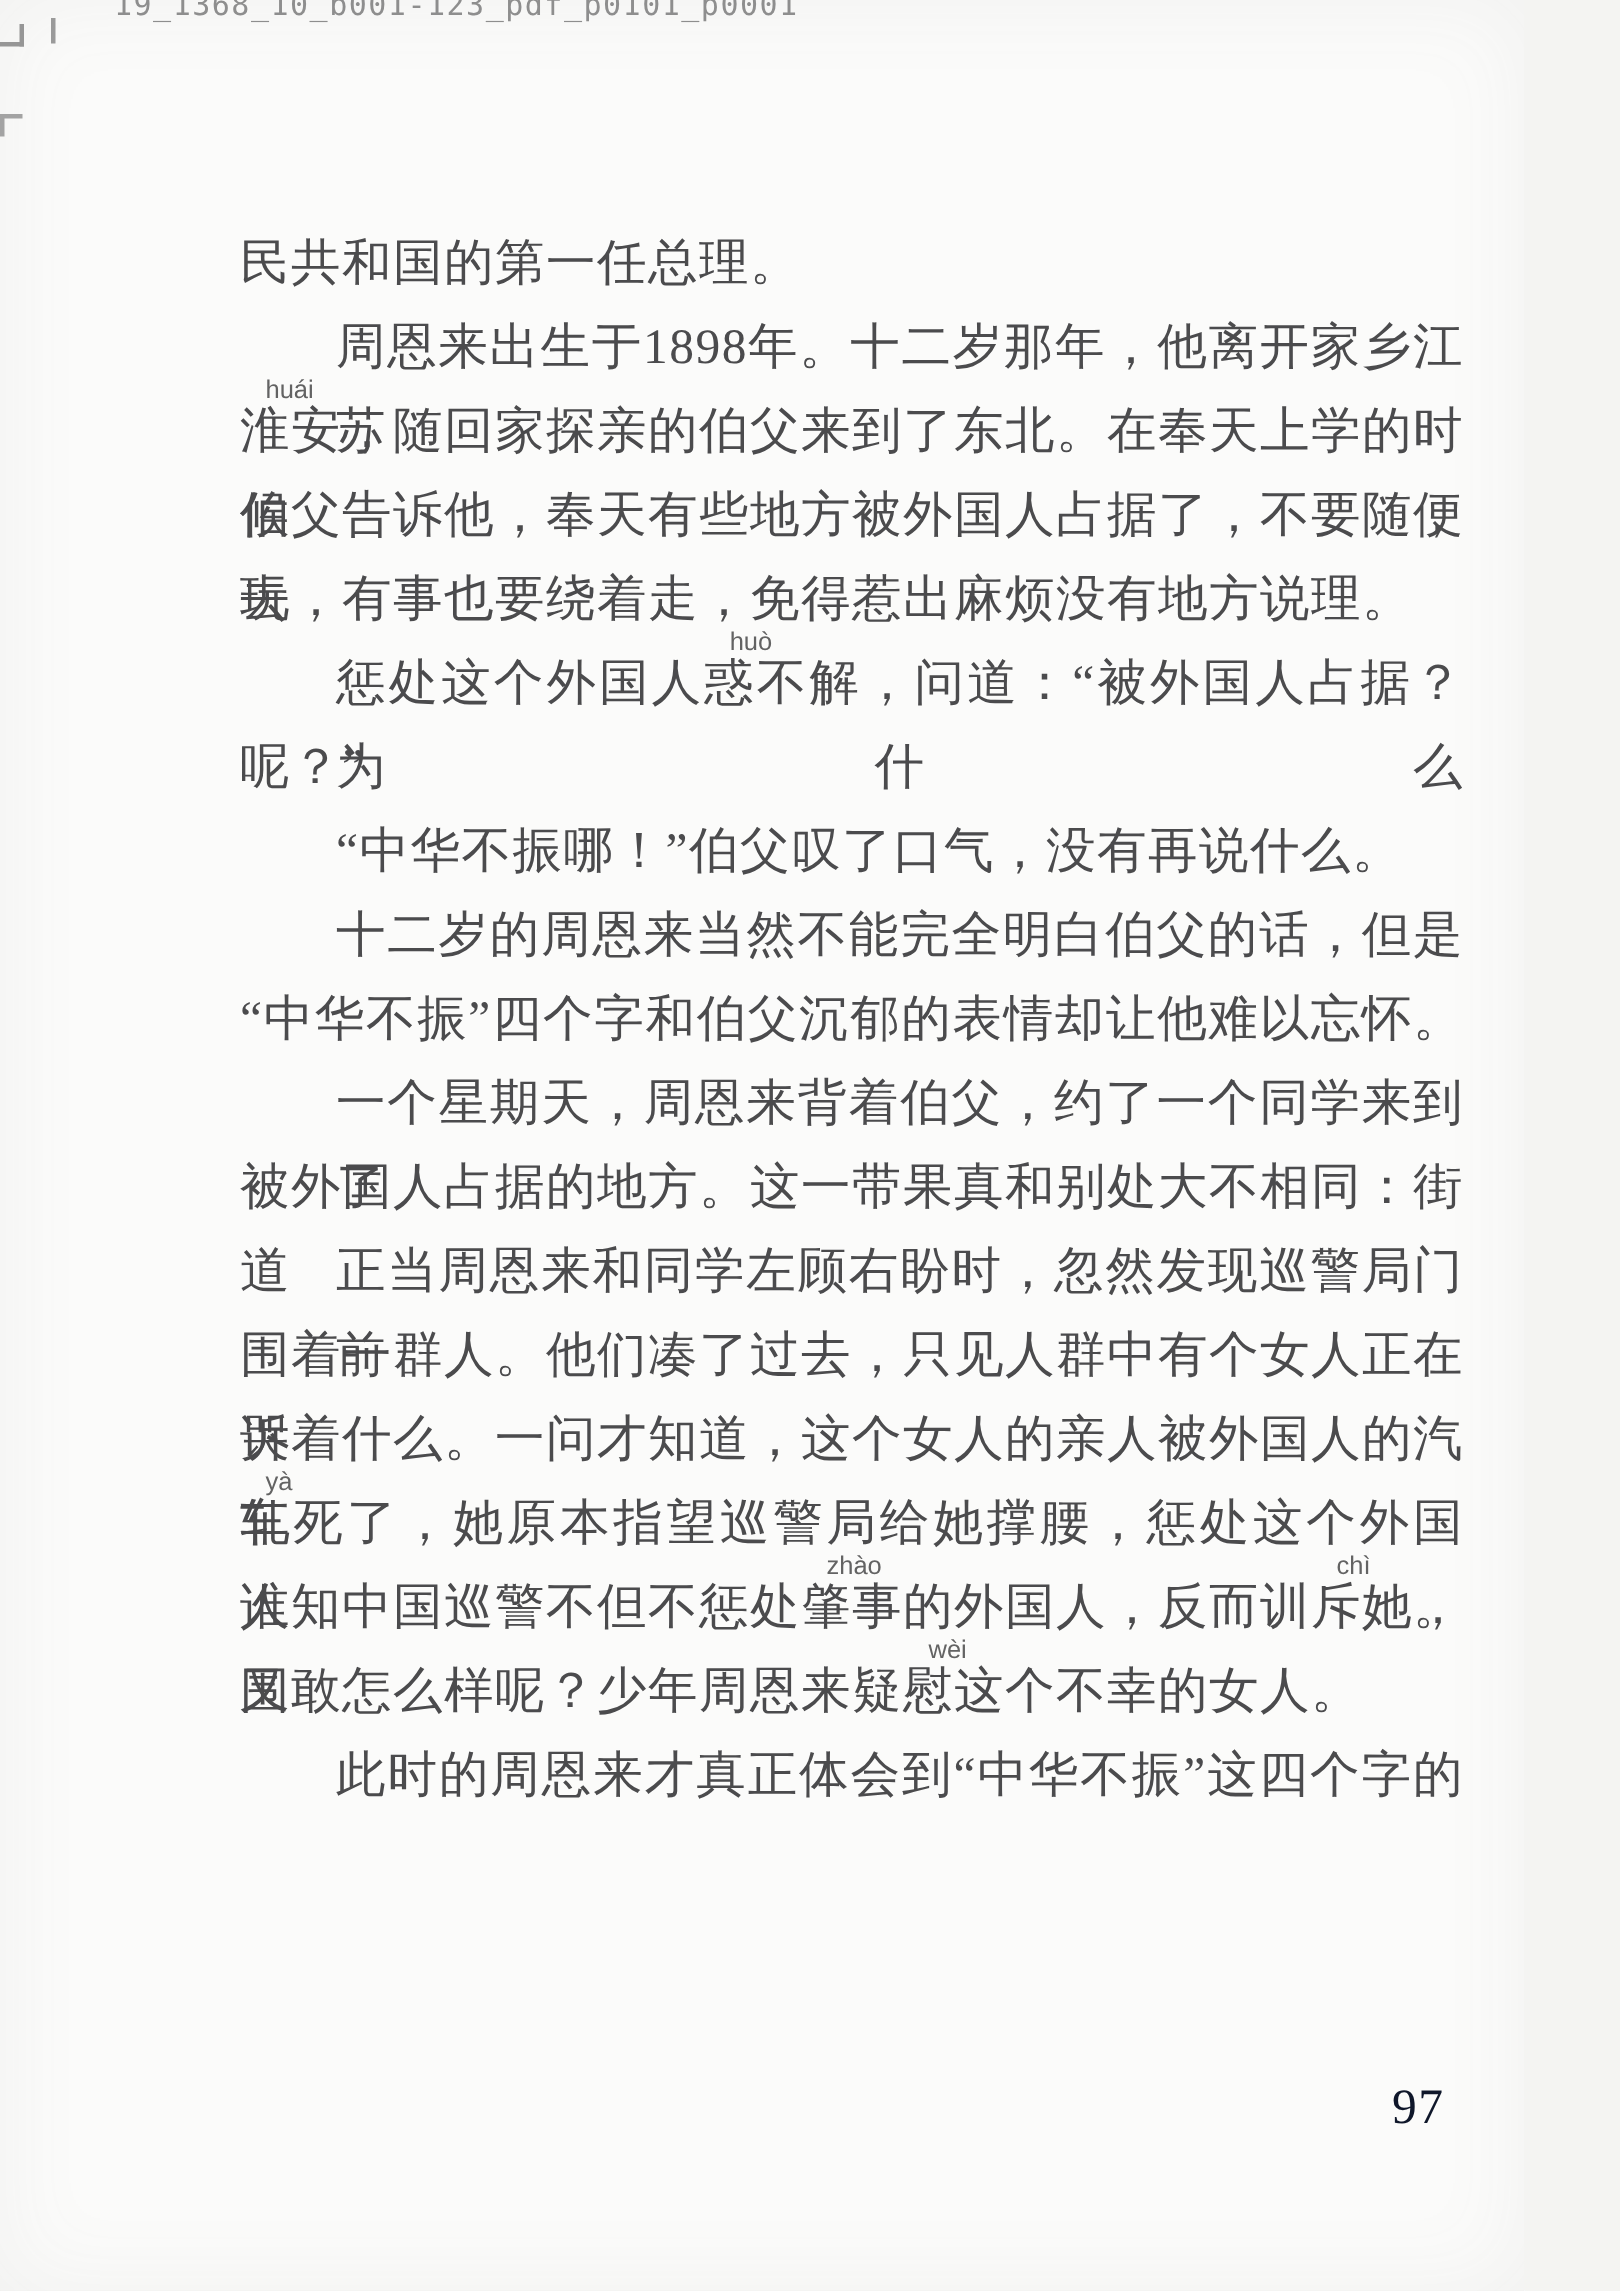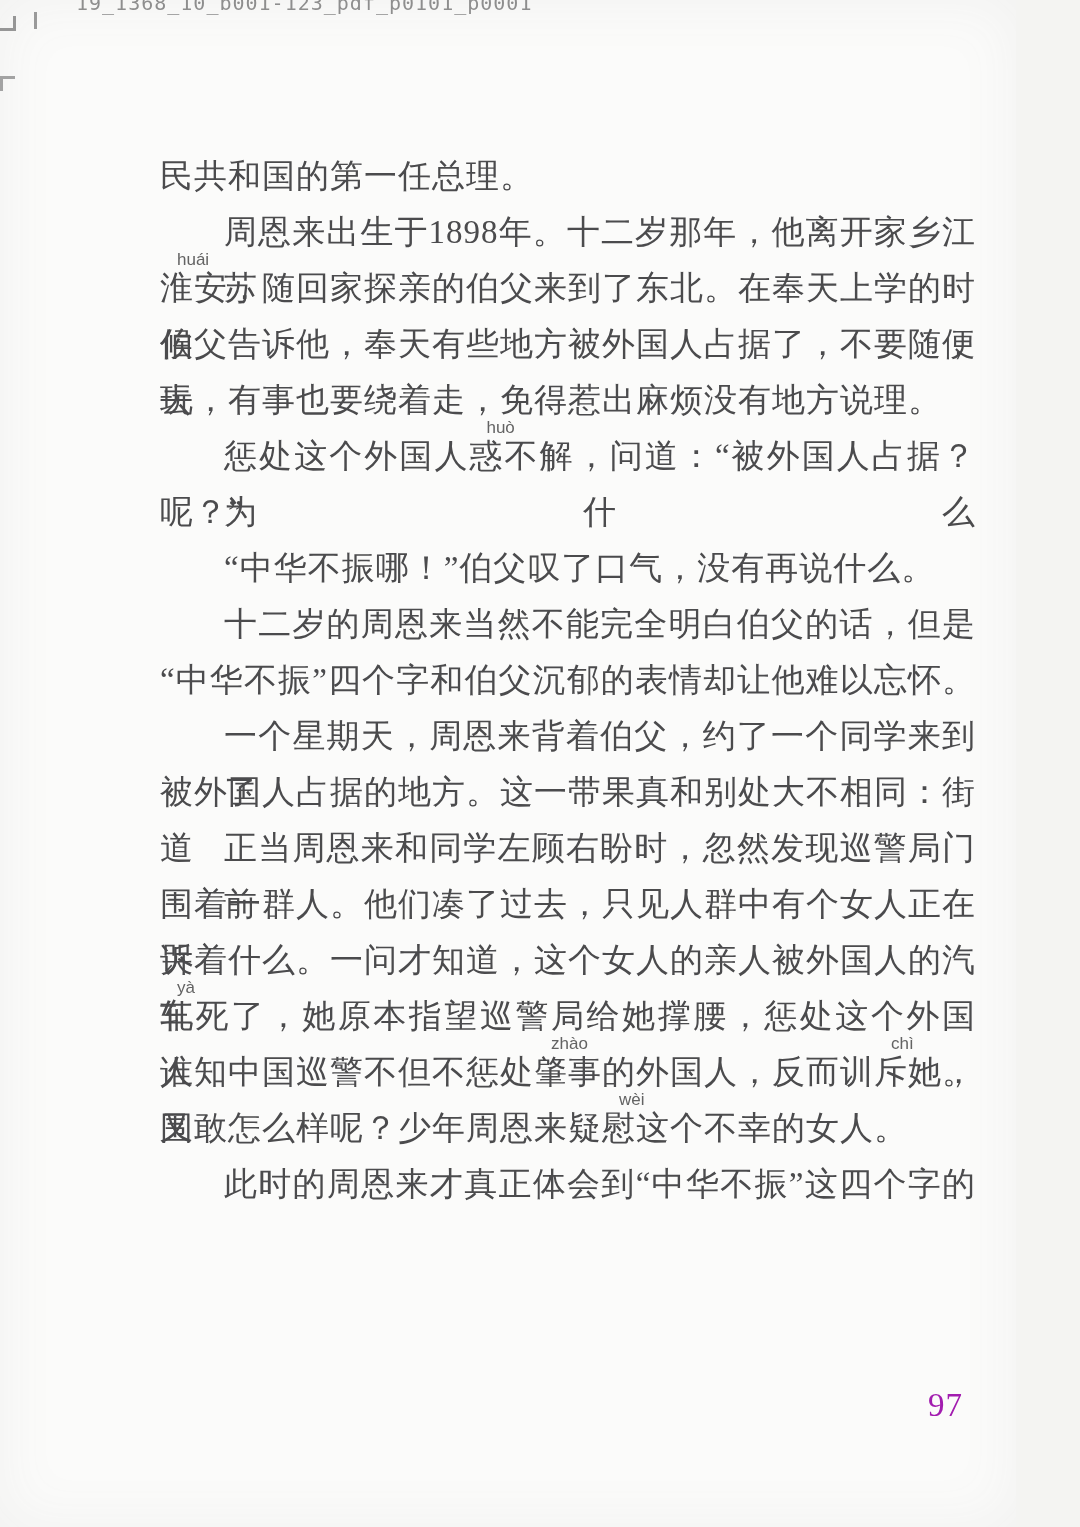--- a/index.html
+++ b/index.html
@@ -76,21 +76,21 @@
     letter-spacing: 0;
     color: #636363;
     white-space: nowrap;
     margin-left: 16px;
   }
 
   .page-number {
     position: absolute;
     left: 928px; top: 1387px;
     font-size: 33px;
-    color: #a21caf;
+    color: #0f172a;
     letter-spacing: 1px;
   }
 </style>
 </head>
 <body>
 
 <div class="page">
 
   <div class="scan-header-clip">
     <div class="scan-header-text">19_1368_10_b001-123_pdf_p0101_p0001</div>

